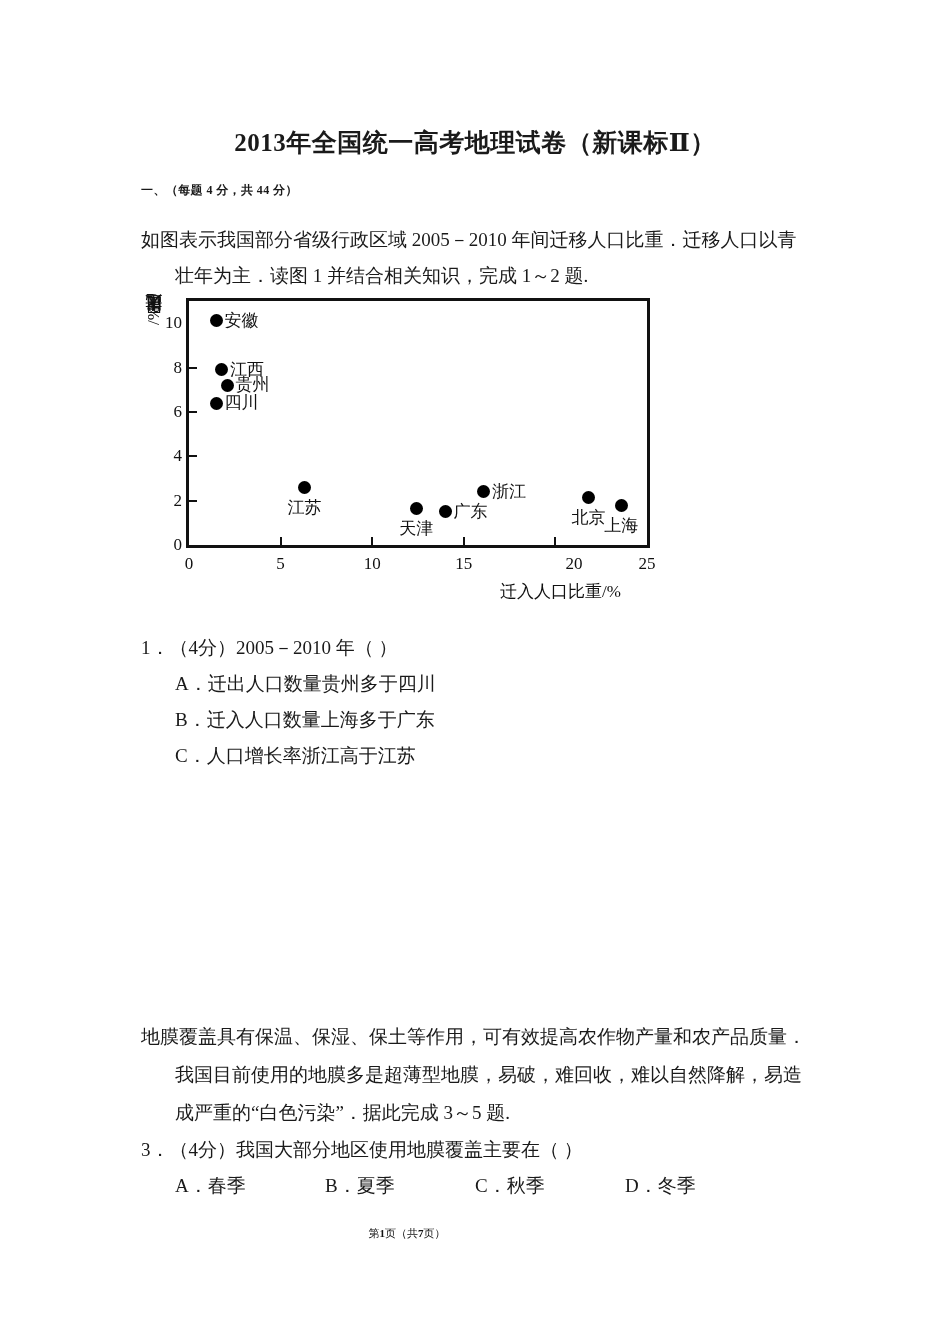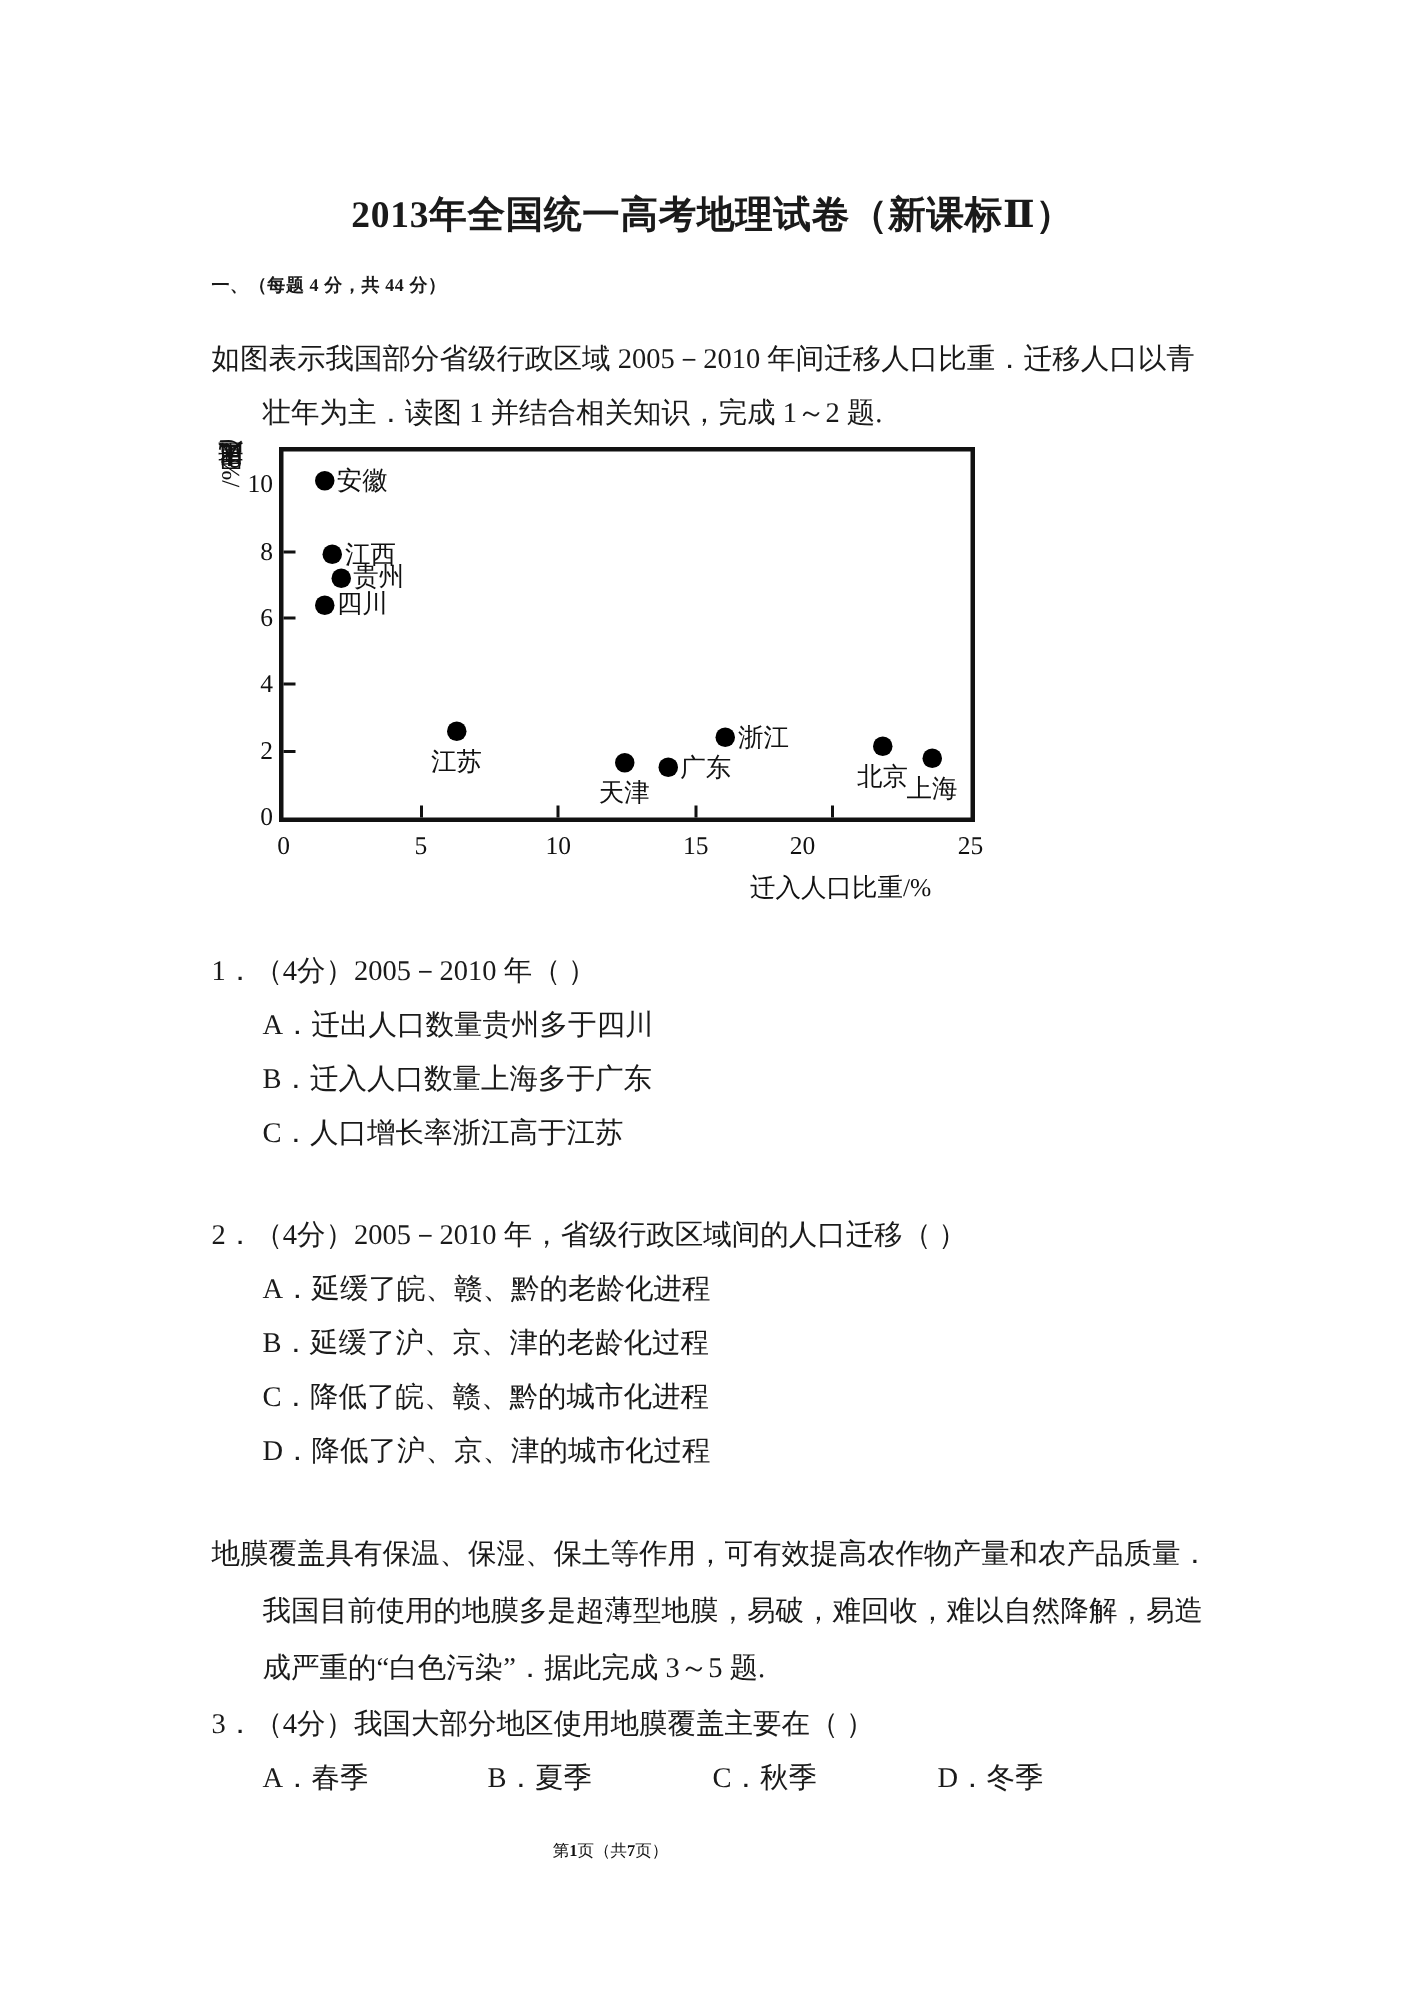--- a/index.html
+++ b/index.html
@@ -215,21 +215,21 @@
         <div class="ytick-lbl" style="top: 66.5455px;">8</div>
         <div class="ytick-lbl" style="top: 22.1818px;">10</div>
         <div class="xtick-lbl" style="left: 0px;">0</div>
         <div class="xtick-mark" style="left: 91.6px;"></div>
         <div class="xtick-lbl" style="left: 91.6px;">5</div>
         <div class="xtick-mark" style="left: 183.2px;"></div>
         <div class="xtick-lbl" style="left: 183.2px;">10</div>
         <div class="xtick-mark" style="left: 274.8px;"></div>
         <div class="xtick-lbl" style="left: 274.8px;">15</div>
         <div class="xtick-mark" style="left: 366.4px;"></div>
-        <div class="xtick-lbl" style="left: 346px;">20</div>
+        <div class="xtick-lbl" style="left: 385px;">20</div>
         <div class="xtick-lbl" style="left: 458px;">25</div>
         <div class="dot" style="left: 27.48px; top: 19.9636px;"></div>
         <div class="pt-label" style="left: 35.48px; top: 10.9636px;">安徽</div>
         <div class="dot" style="left: 32.976px; top: 68.7636px;"></div>
         <div class="pt-label" style="left: 40.976px; top: 59.7636px;">江西</div>
         <div class="dot" style="left: 38.472px; top: 84.2909px;"></div>
         <div class="pt-label" style="left: 46.472px; top: 75.2909px;">贵州</div>
         <div class="dot" style="left: 27.48px; top: 102.036px;"></div>
         <div class="pt-label" style="left: 35.48px; top: 93.0364px;">四川</div>
         <div class="dot" style="left: 115.416px; top: 186.327px;"></div>
@@ -249,29 +249,20 @@
 
   <div class="q-block" id="q1" style="top: 630px;">
     <div class="q-stem">
       <span class="q-num">1．</span><span>（4分）2005－2010 年（        ）</span>
     </div>
     <div class="opt">A．迁出人口数量贵州多于四川</div>
     <div class="opt">B．迁入人口数量上海多于广东</div>
     <div class="opt">C．人口增长率浙江高于江苏</div>
   </div>
 
-  <div class="q-block" id="q2" style="top: 806px;">
-    <div class="q-stem">
-      <span class="q-num">2．</span><span>（4分）2005－2010 年，省级行政区域间的人口迁移（        ）</span>
-    </div>
-    <div class="opt">A．延缓了皖、赣、黔的老龄化进程</div>
-    <div class="opt">B．延缓了沪、京、津的老龄化过程</div>
-    <div class="opt">C．降低了皖、赣、黔的城市化进程</div>
-    <div class="opt">D．降低了沪、京、津的城市化过程</div>
-  </div>
 
   <div class="passage">
     <span class="pl">地膜覆盖具有保温、保湿、保土等作用，可有效提高农作物产量和农产品质量．</span>
     <span class="pl ind">我国目前使用的地膜多是超薄型地膜，易破，难回收，难以自然降解，易造</span>
     <span class="pl ind">成严重的“白色污染”．据此完成 3～5 题.</span>
   </div>
 
   <div class="q-block" id="q3" style="top: 1132px;">
     <div class="q-stem">
       <span class="q-num">3．</span><span>（4分）我国大部分地区使用地膜覆盖主要在（        ）</span>

